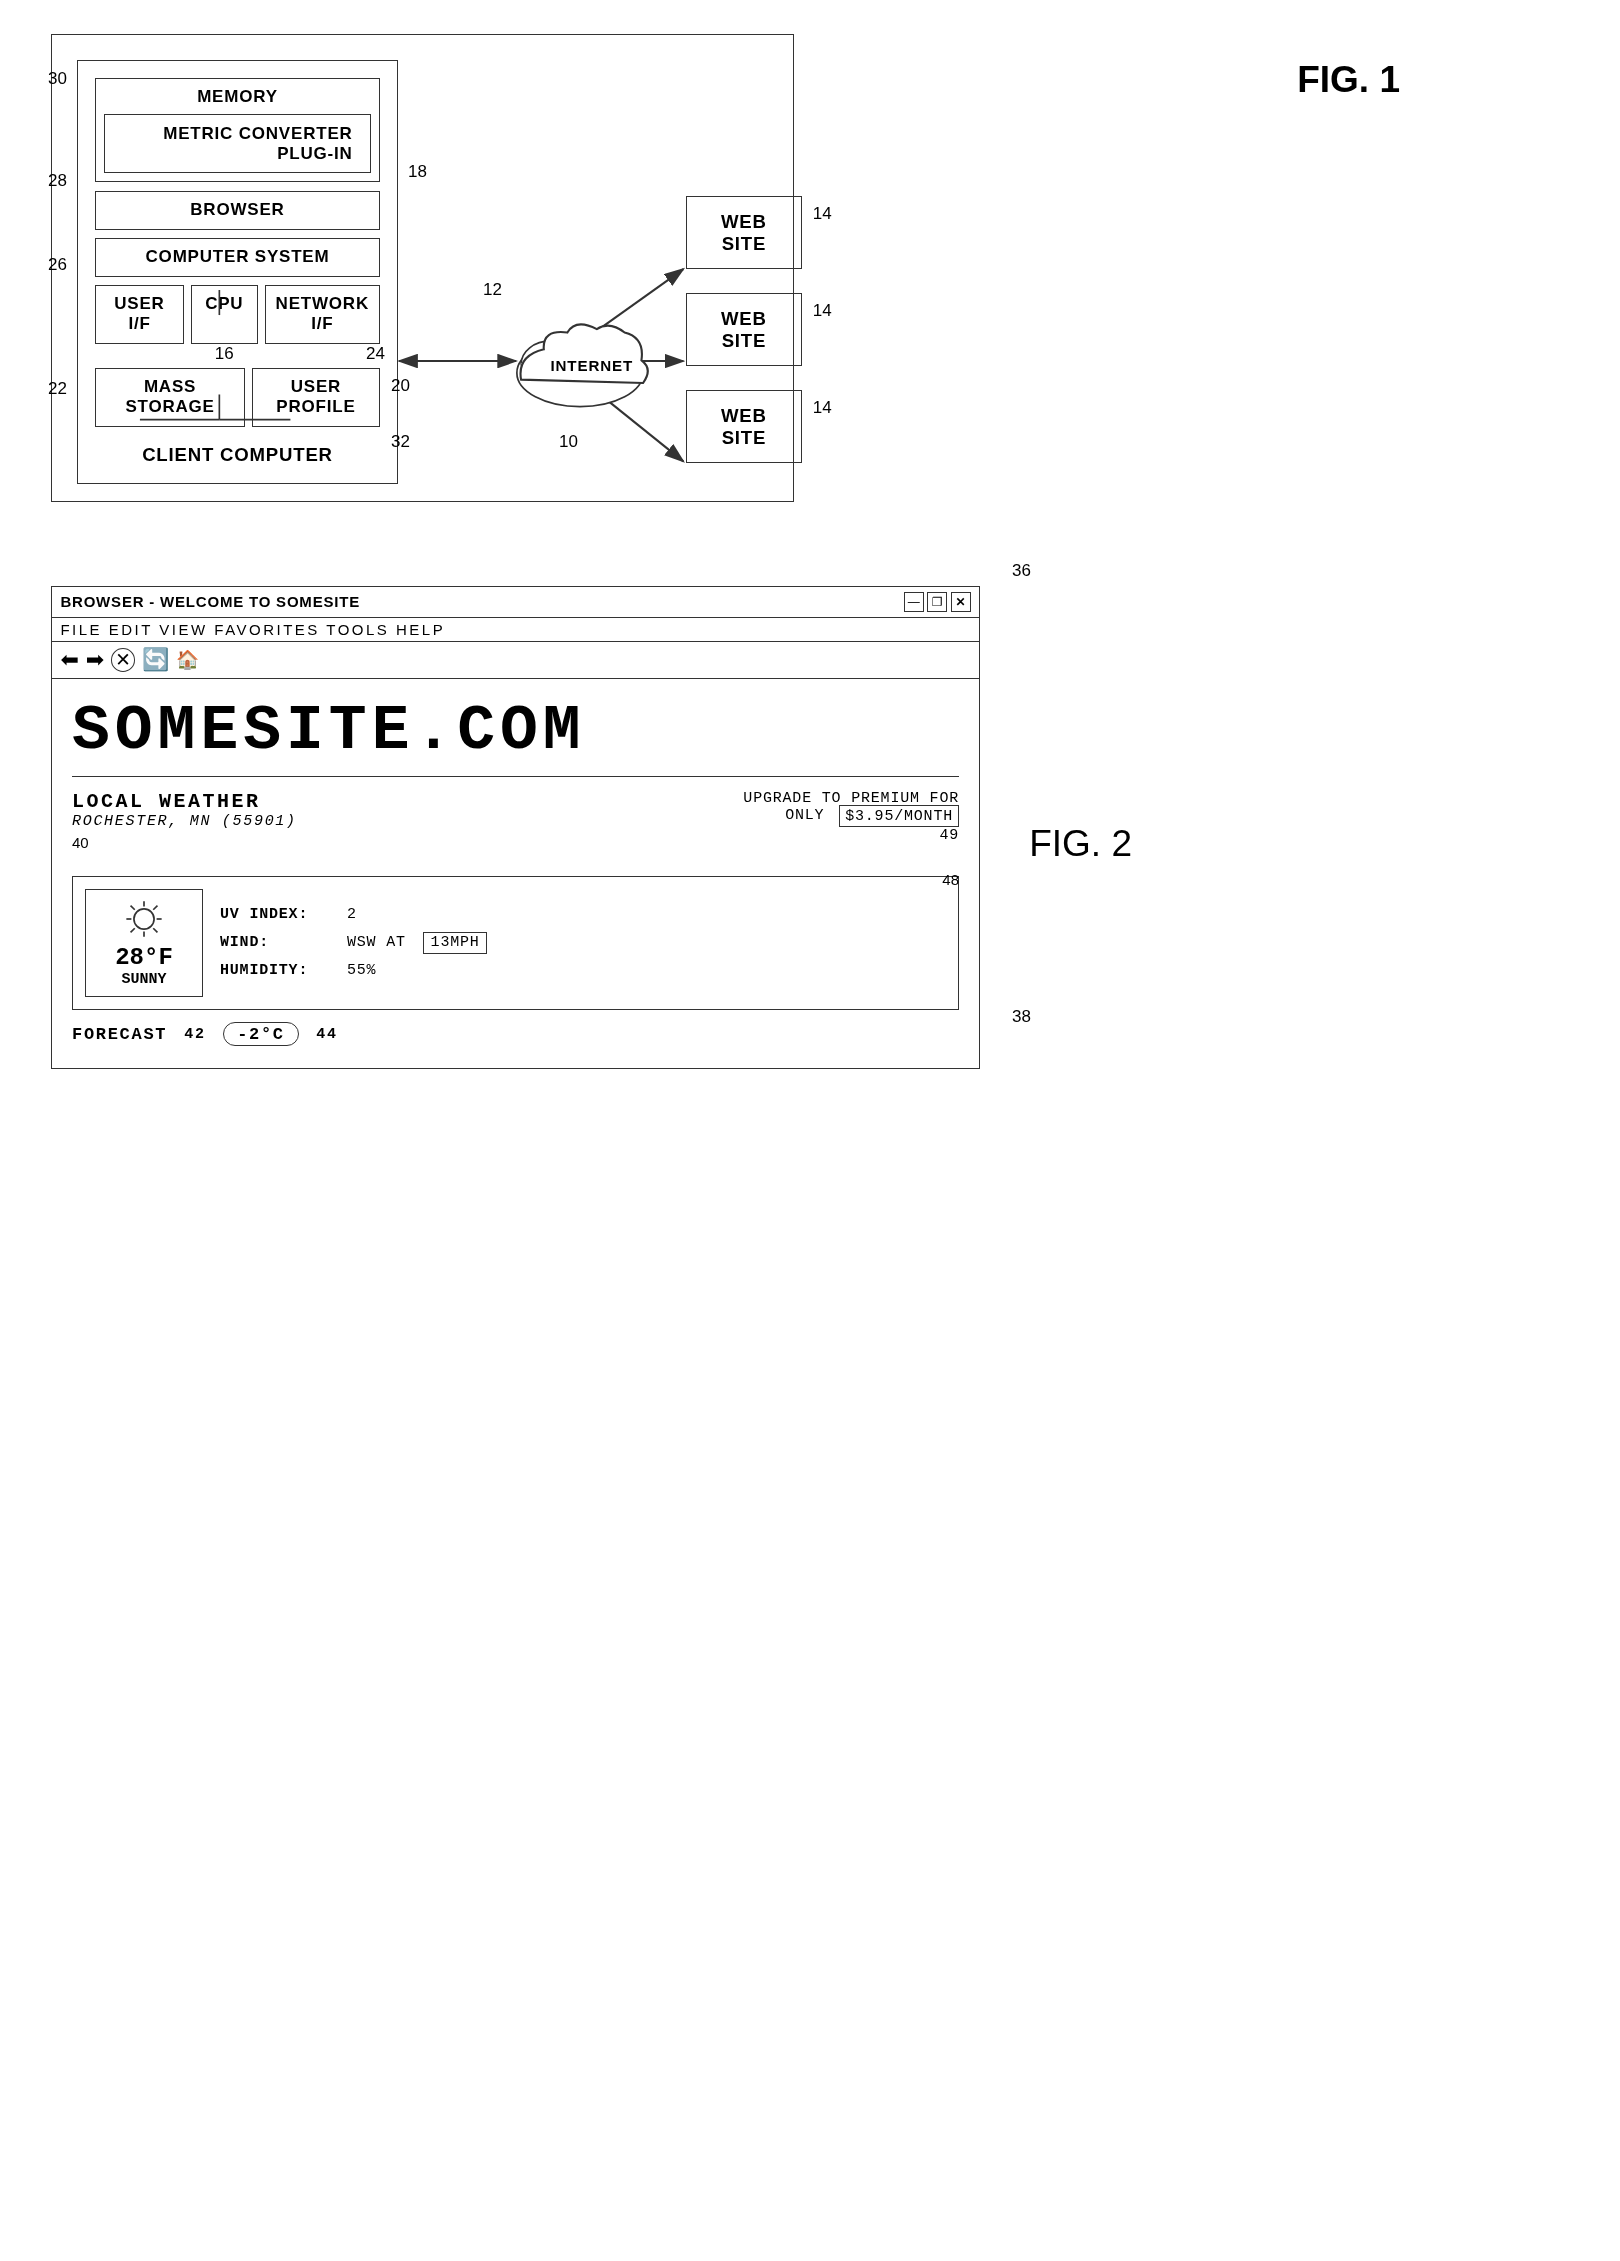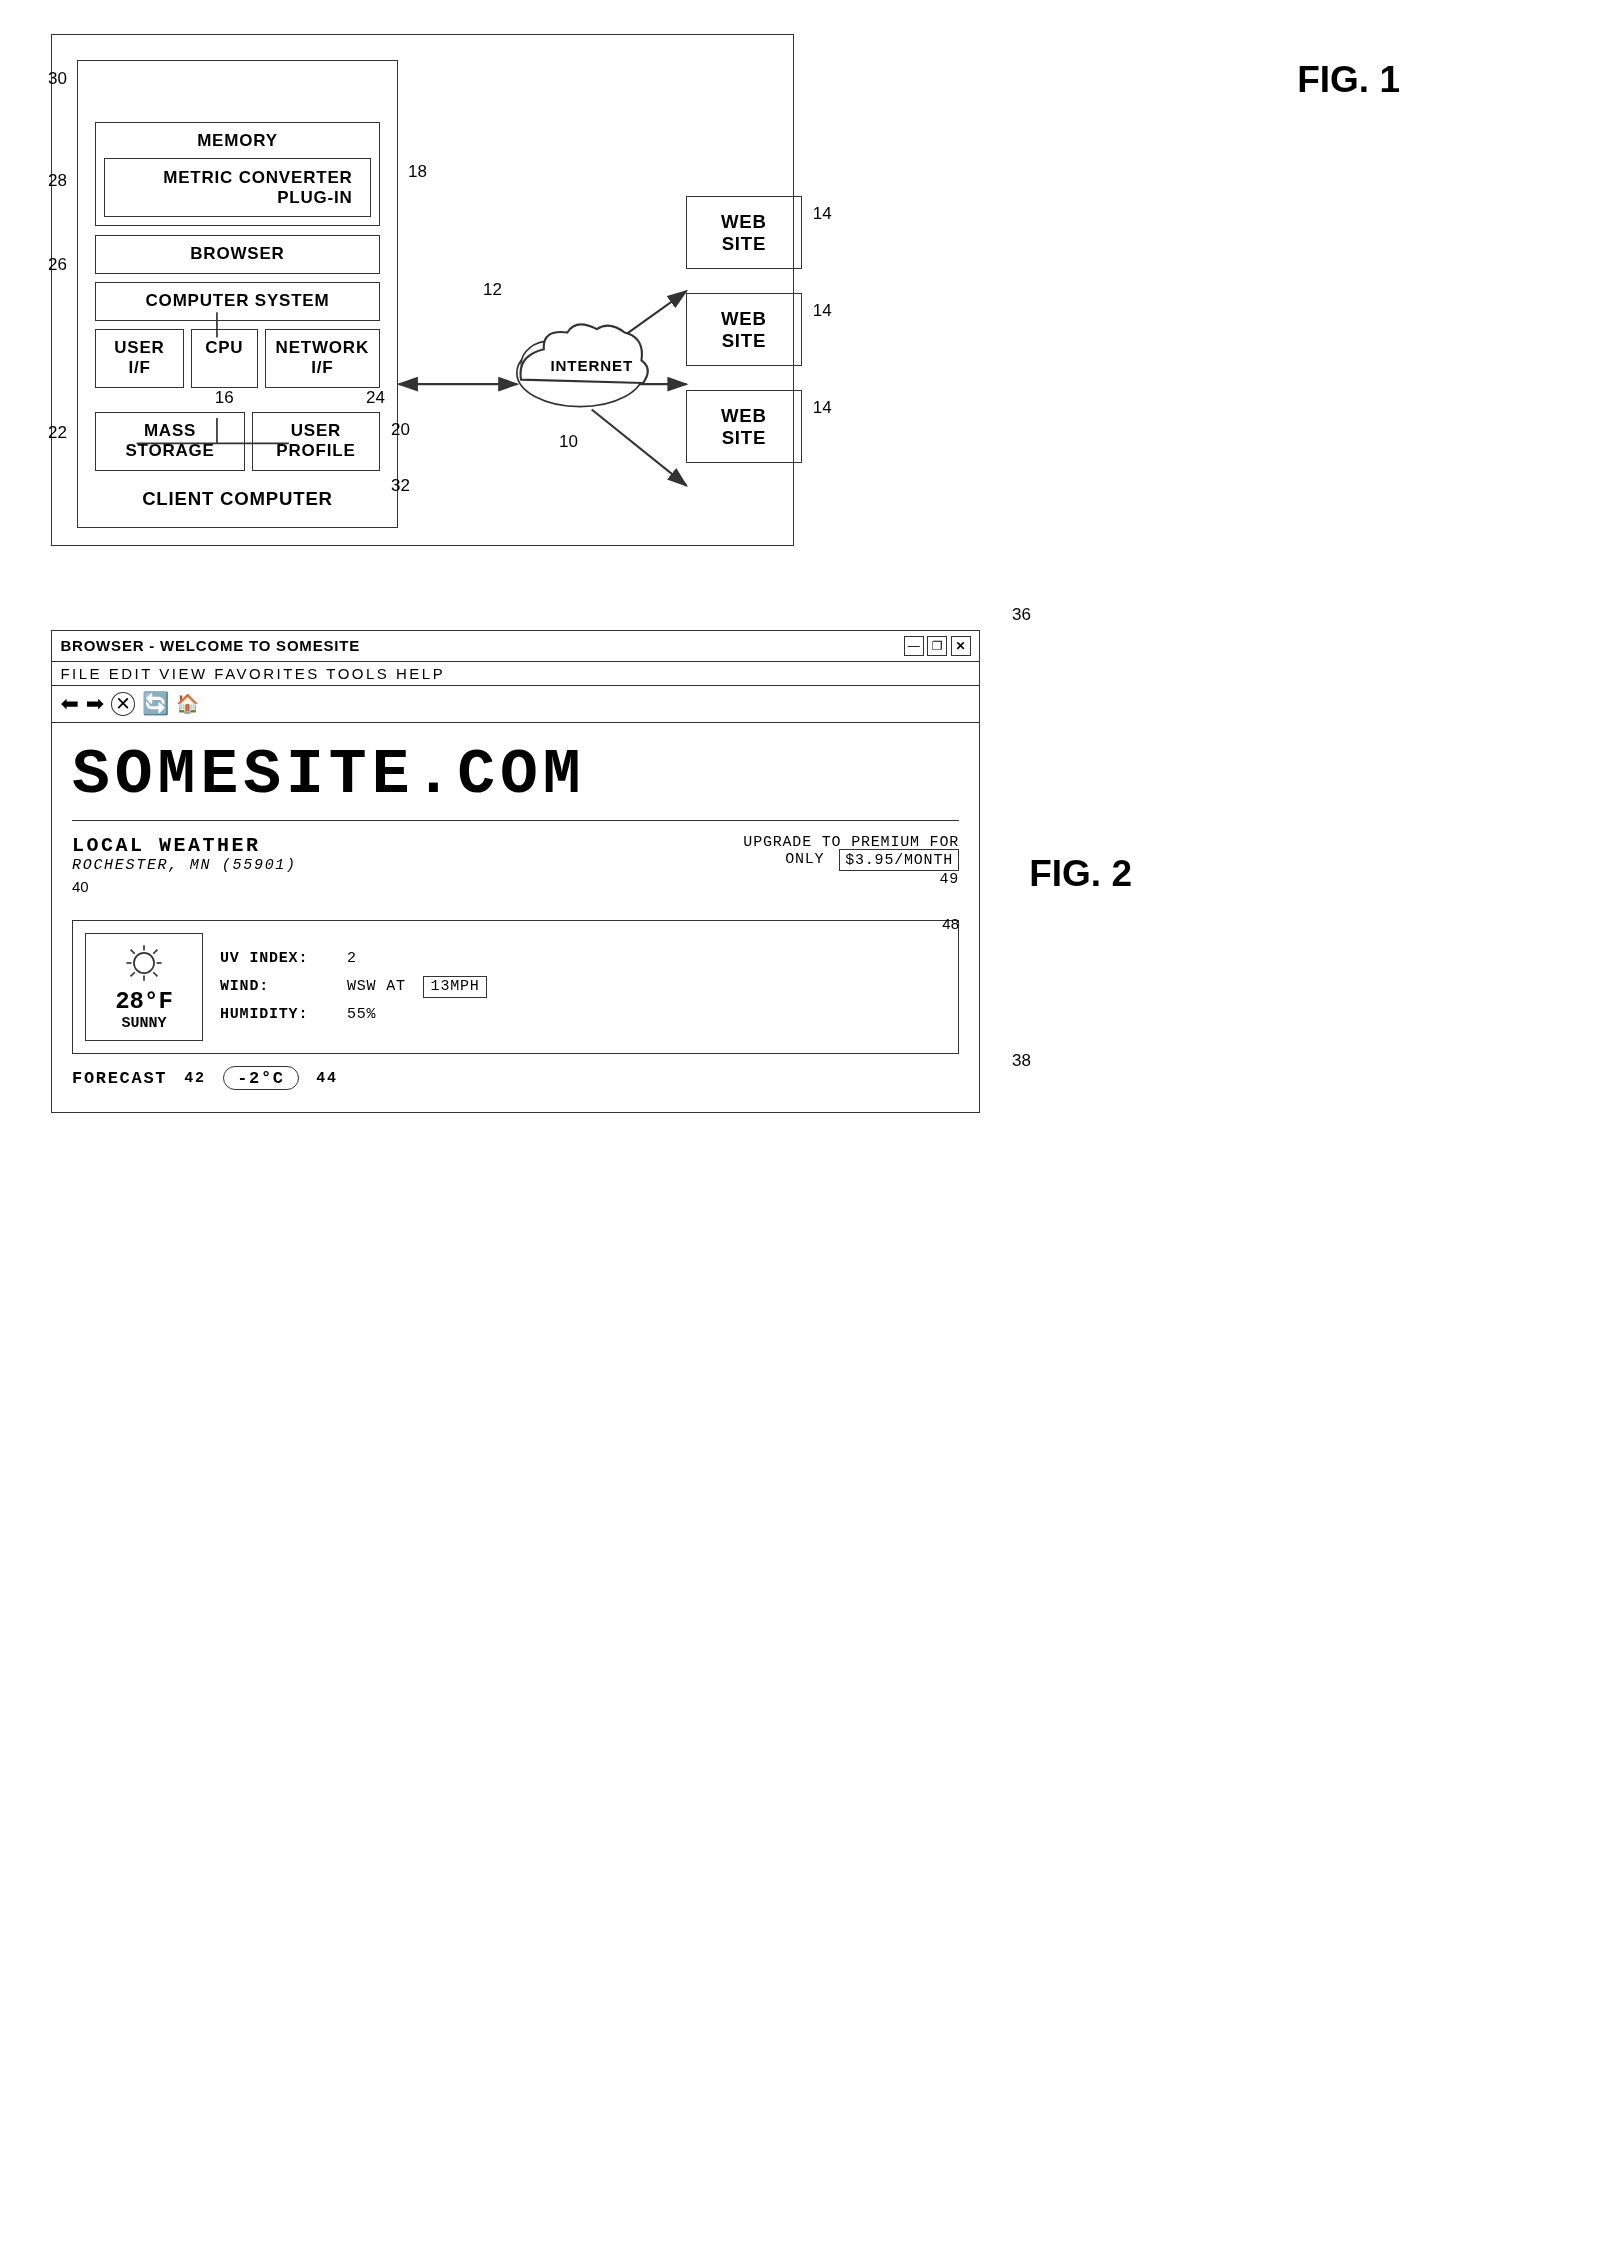--- a/index.html
+++ b/index.html
@@ -16,21 +16,21 @@
 
 <div style="position:relative; margin-bottom: 84px;">
   <div style="position:absolute; right:169px; top:25px; font-size:37px; font-weight:bold;">FIG. 1</div>
 
   <div style="border:1.7px solid #333; padding:25px 25px 17px 25px; width:743px; position:relative;">
 
     <div style="border:1.7px solid #333; padding:17px; width:321px; position:relative;">
 
       <div style="position:absolute; left:-30px; top:8.4px; font-size:17px;">30</div>
 
-      <div style="border:1.7px solid #333; padding:8.4px; position:relative; margin-bottom:8.4px;margin-top:44px;">
+      <div style="border:1.7px solid #333; padding:8.4px; position:relative; margin-bottom:8.4px;">
         <div style="text-align:center; font-size:17px; font-weight:bold; letter-spacing:0.8px; margin-bottom:6.8px;">MEMORY</div>
         <div style="border:1.7px solid #333; padding:8.4px 17px; text-align:right; font-size:17px; font-weight:bold; letter-spacing:0.8px;">
           <div>METRIC CONVERTER PLUG-IN</div>
         </div>
       </div>
 
       <div style="position:absolute; left:-30px; top:110px; font-size:17px;">28</div>
 
       <div style="border:1.7px solid #333; padding:8.4px 17px; text-align:center; font-size:17px; font-weight:bold; letter-spacing:0.8px; margin-bottom:8.4px;">BROWSER</div>
 
@@ -135,21 +135,21 @@
       </div>
     </div>
 
   </div>
 </div>
 
 <div style="position:relative; width:929px;">
 
   <div style="position:absolute; right:-51px; top:-25px; font-size:17px;">36</div>
 
-  <div style="position:absolute; right:-152px; top:223px; font-size:37px; font-weight:bold;">FIG. 2</div>
+  <div style="position:absolute; right:-152px; top:237px; font-size:37px; font-weight:normal;">FIG. 2</div>
 
   <div style="position:absolute; right:-51px; bottom:42px; font-size:17px;">38</div>
 
   <div style="border:1.7px solid #333;">
 
     <div style="display:flex; justify-content:space-between; align-items:center; padding:5px 8.4px; border-bottom:0.8px solid #333;">
       <span style="font-size:15px; font-weight:bold; letter-spacing:0.8px;">BROWSER - WELCOME TO SOMESITE</span>
       <div style="display:flex; gap:3.4px;">
         <div style="border:0.8px solid #333; width:20px; height:20px; display:flex; align-items:center; justify-content:center; font-size:12px; cursor:pointer;">—</div>
         <div style="border:0.8px solid #333; width:20px; height:20px; display:flex; align-items:center; justify-content:center; font-size:12px; cursor:pointer;">❐</div>

